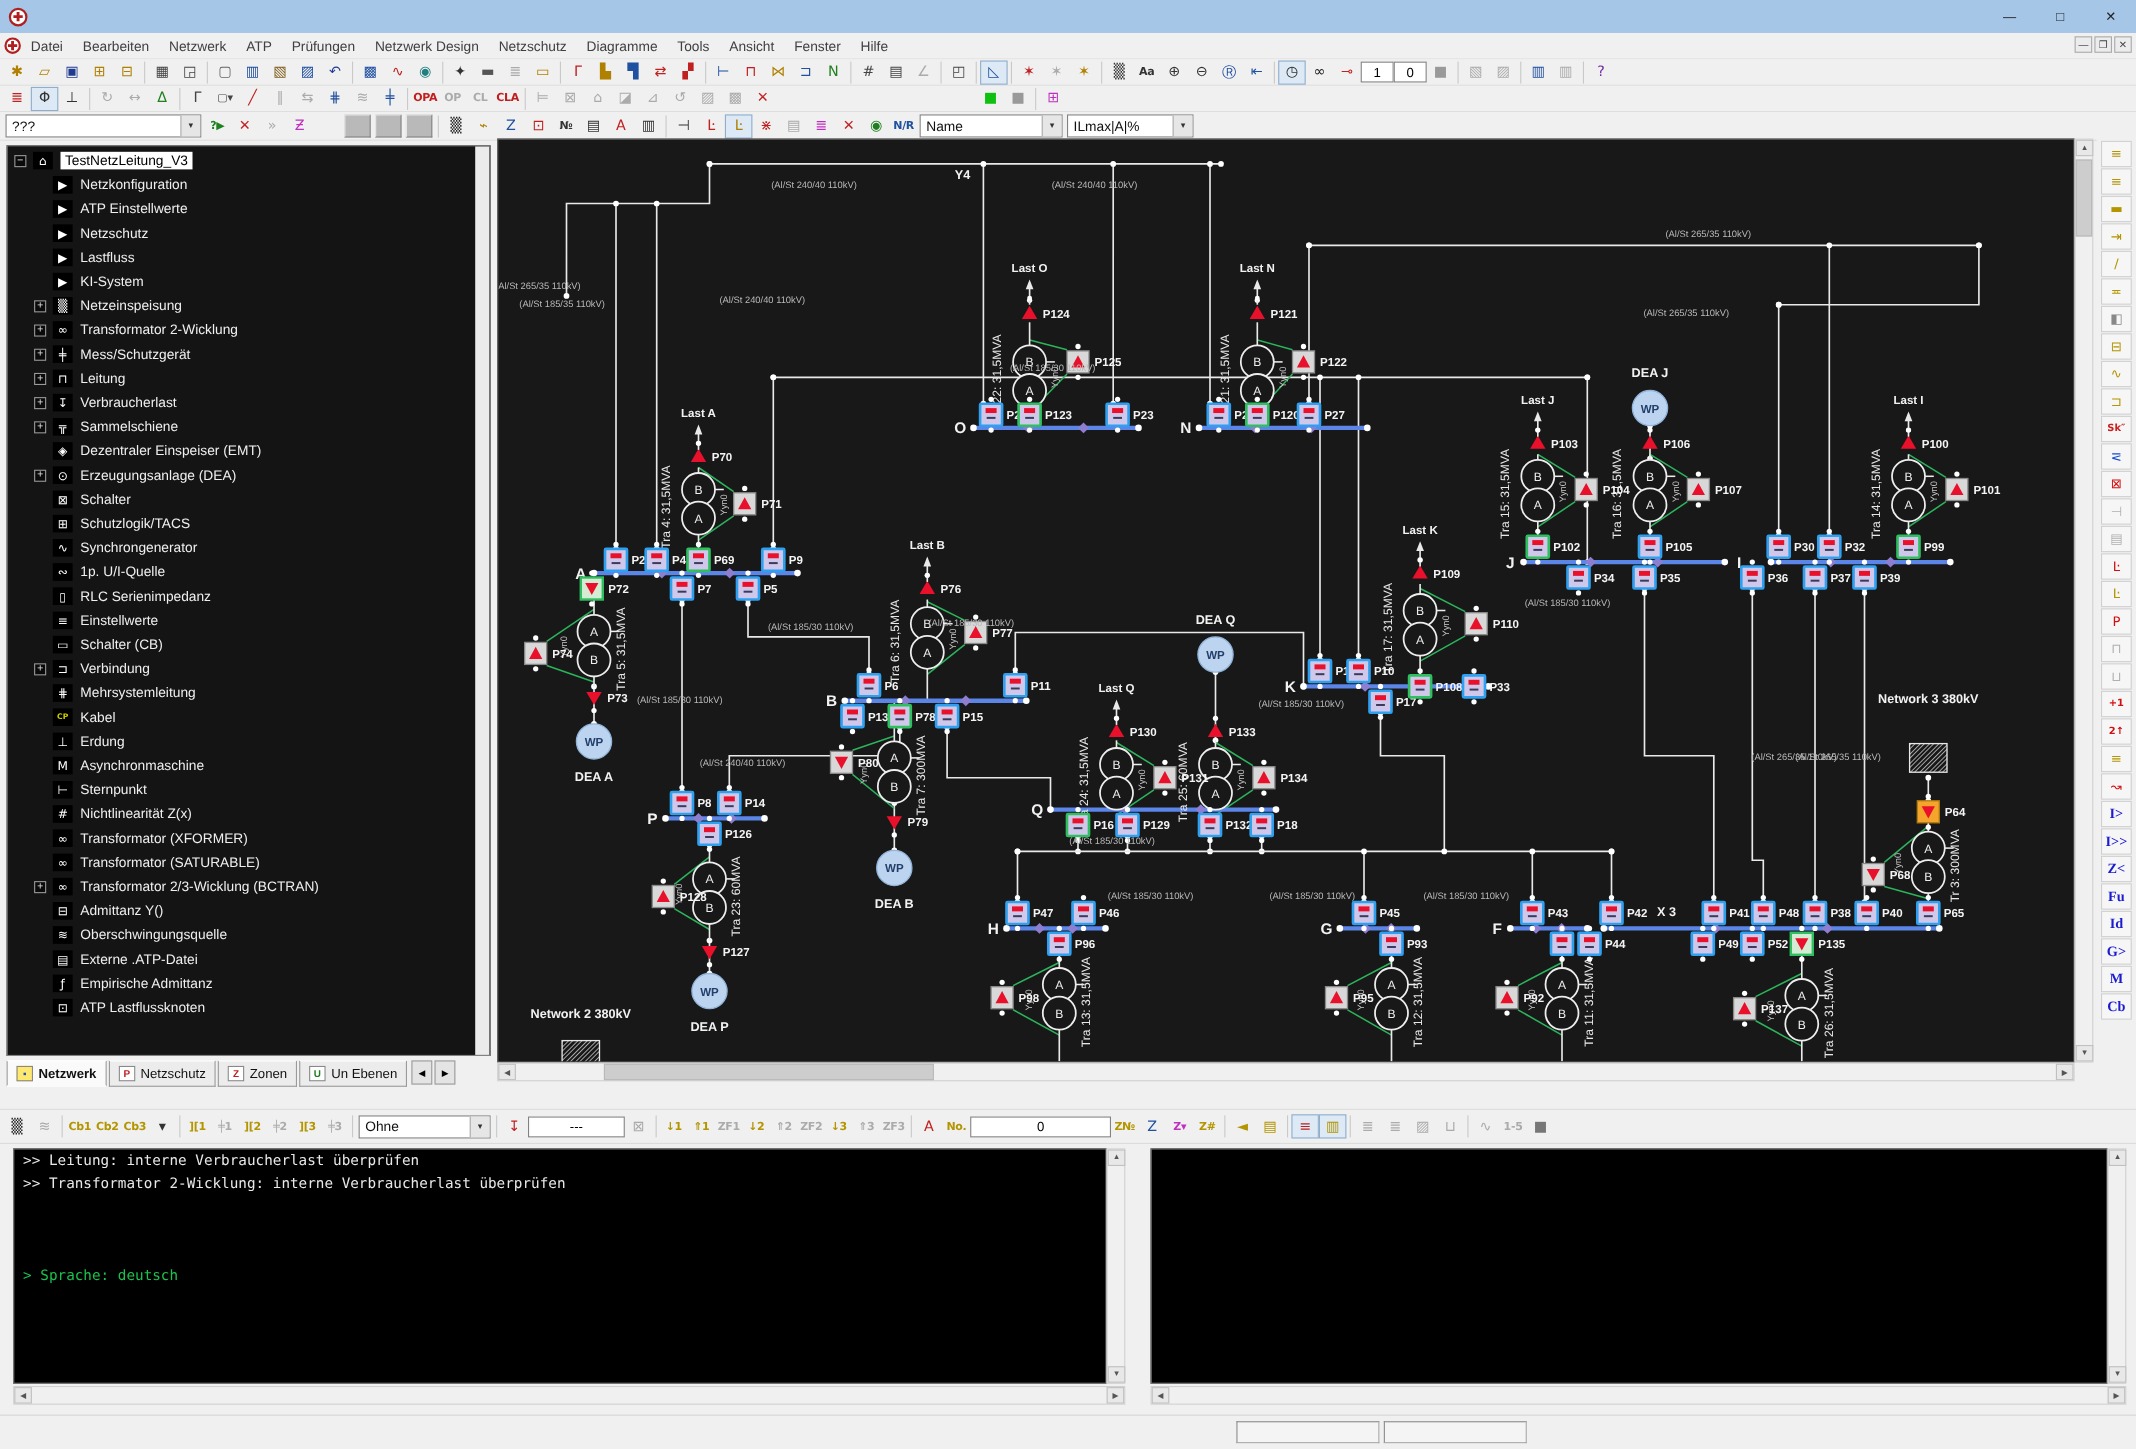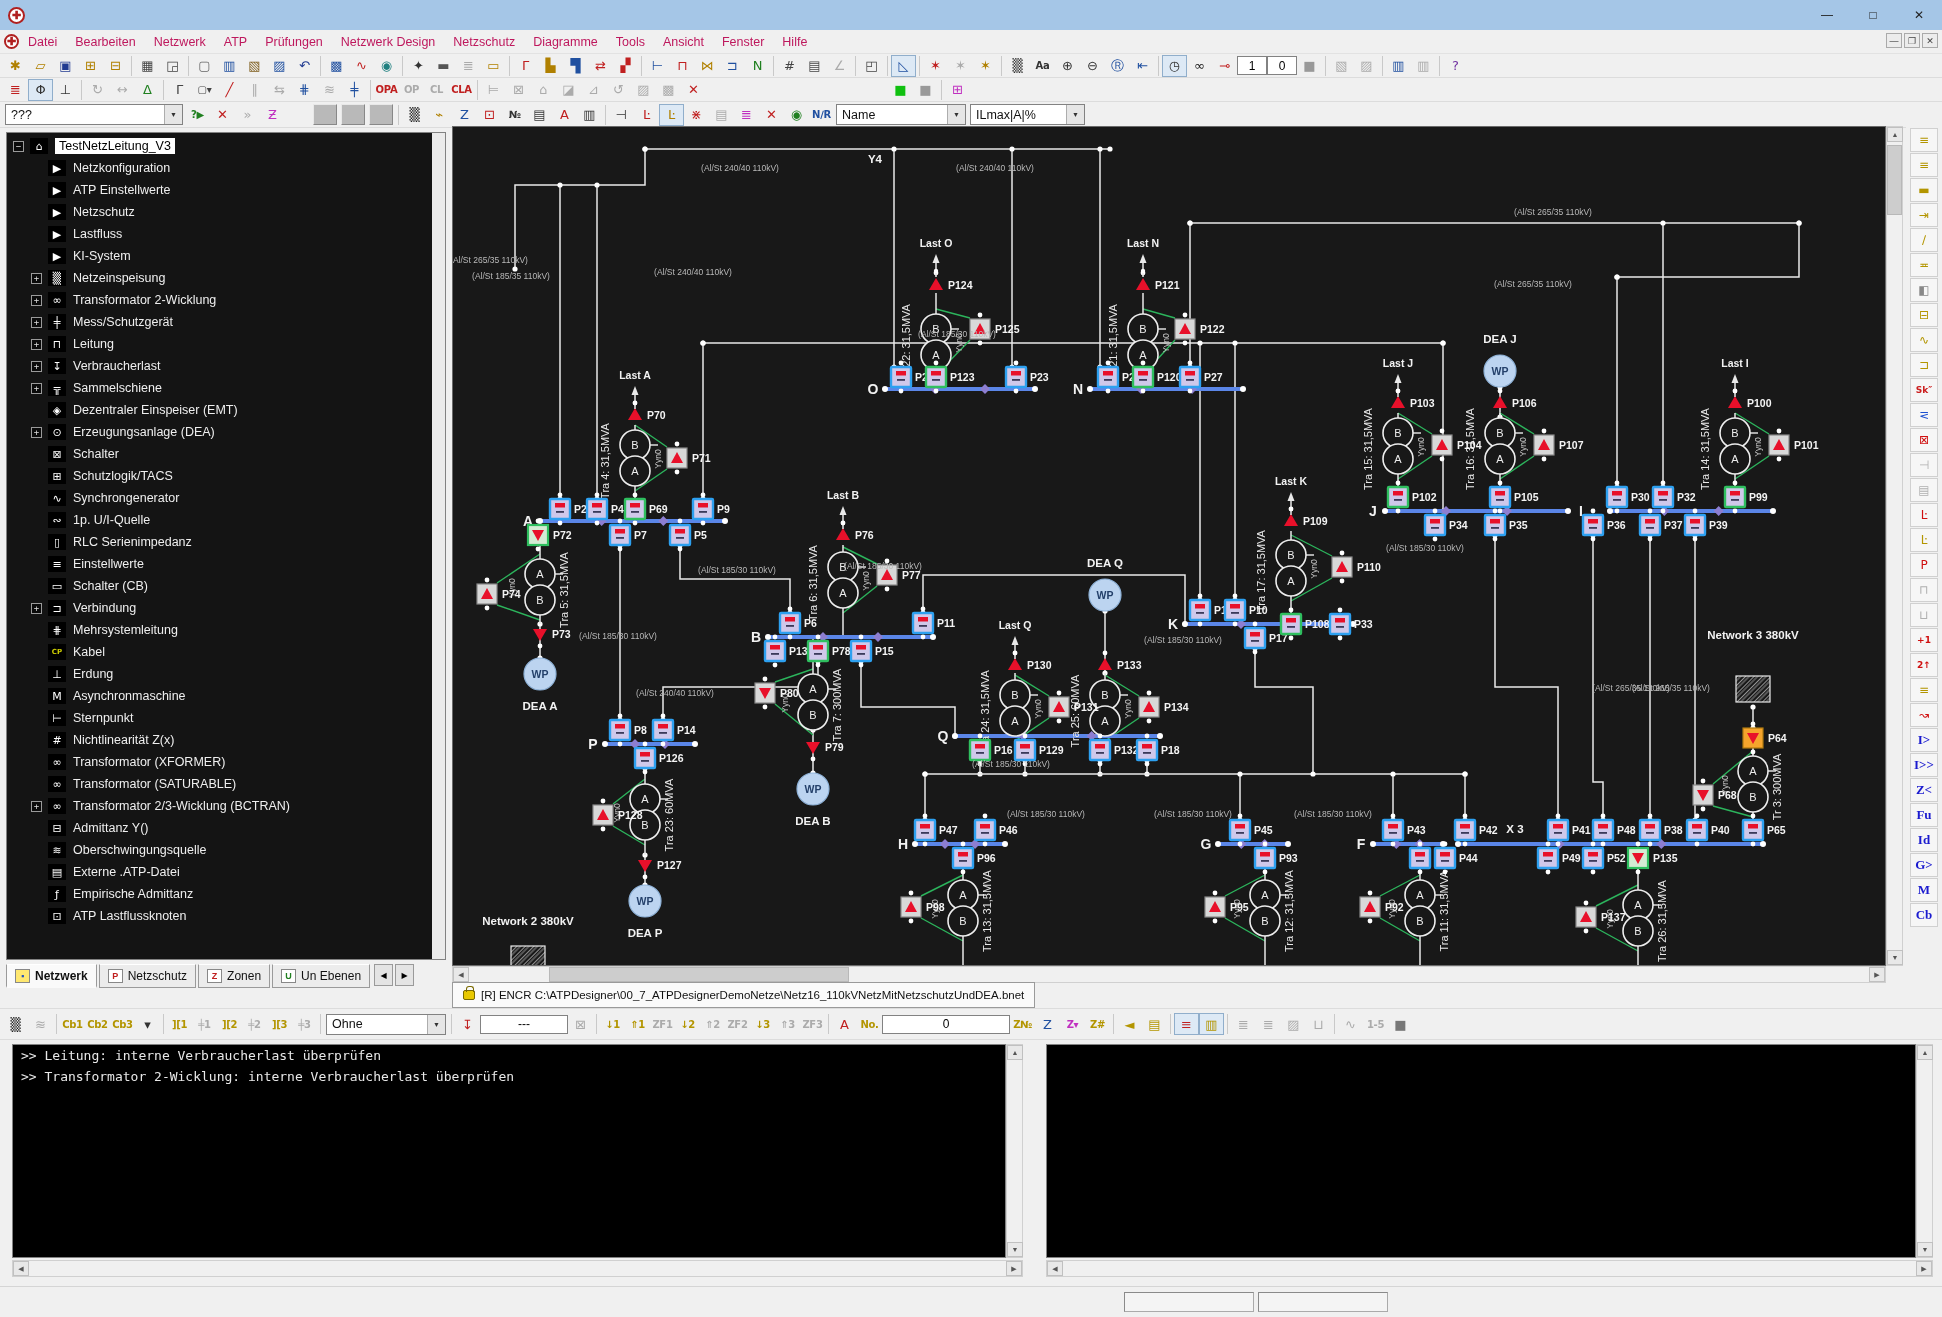--- a/index.html
+++ b/index.html
@@ -11,21 +11,21 @@
     display:flex; align-items:center; padding-left:8px; }
   #titlebar .ttl { font-size:12.5px; color:#111; margin-left:7px; white-space:nowrap; }
   .applogo { width:17px; height:17px; border-radius:50%; background:#fff; border:2px solid #b02020;
     display:inline-flex; align-items:center; justify-content:center; color:#b02020; font-size:11px; font-weight:bold; }
   #wincontrols { position:absolute; right:0; top:0; height:30px; display:flex; }
   #wincontrols div { width:46px; height:30px; display:flex; align-items:center; justify-content:center;
     color:#222; font-size:12px; }
   
   #menubar { position:absolute; left:0; top:30px; width:1942px; height:24px; background:#f0f0f0;
     border-bottom:1px solid #e2e2e2; display:flex; align-items:center; }
-  #menubar .mitem { padding:3px 9px; color:#be185d; font-size:12.5px; }
+  #menubar .mitem { padding:3px 9px; color:#404040; font-size:12.5px; }
   #mdicontrols { position:absolute; right:4px; top:33px; display:flex; gap:2px; }
   #mdicontrols div { width:16px; height:15px; border:1px solid #aaa; background:#ececec; color:#444;
     font-size:9px; display:flex; align-items:center; justify-content:center; }
   
   .tb { position:absolute; left:0; width:1942px; background:#f0f0f0; border-bottom:1px solid #dcdcdc;
     display:flex; align-items:center; padding:0 3px; }
   #tb1 { top:54px; height:24px; } #tb2 { top:78px; height:24px; }
   #tb3 { top:102px; height:26px; } #tb4 { top:1008px; height:32px; border-top:1px solid #dcdcdc; }
   .tbbtn { width:25px; height:22px; border:1px solid transparent; background:transparent;
     display:flex; align-items:center; justify-content:center; font-size:13px; flex:none;
@@ -1940,24 +1940,20 @@
     <button class="rtbtn letter" style="color: rgb(27, 27, 207);">I&gt;&gt;</button>
     <button class="rtbtn letter" style="color: rgb(27, 27, 207);">Z&lt;</button>
     <button class="rtbtn letter" style="color: rgb(27, 27, 207);">Fu</button>
     <button class="rtbtn letter" style="color: rgb(27, 27, 207);">Id</button>
     <button class="rtbtn letter" style="color: rgb(27, 27, 207);">G&gt;</button>
     <button class="rtbtn letter" style="color: rgb(27, 27, 207);">M</button>
     <button class="rtbtn letter" style="color: rgb(27, 27, 207);">Cb</button>
   </div>
 
 <div id="filetabs">
-    <div class="ftab active">
-      <span class="padlock"></span>
-      <span>[R] ENCR C:\ATPDesigner\00_7_ATPDesignerDemoNetze\Netz16_110kVNetzMitNetzschutzUndDEA.bnet</span>
-    </div>
   </div>
 <div id="tb4" class="tb">
     <button class="tbbtn">
       <span style="color: rgb(34, 34, 34);">▒</span>
     </button>
     <button class="tbbtn disabled">
       <span style="color: rgb(171, 171, 171);">≋</span>
     </button>
     <div class="tbsep"></div>
     <button class="tbbtn sm">
@@ -2090,20 +2086,21 @@
       <span style="color: rgb(119, 119, 119);">■</span>
     </button>
   </div>
 
 <div id="console-left" class="console">
     <div class="cline plain">&gt;&gt; Leitung: interne Verbraucherlast überprüfen</div>
     <div class="cline plain">&gt;&gt; Transformator 2-Wicklung: interne Verbraucherlast überprüfen</div>
     <div class="cline plain"></div>
     <div class="cline plain"></div>
     <div class="cline plain"></div>
+    <div class="cline green">&gt; Sprache: deutsch</div>
   </div>
 <div class="vscol" style="left:1006px;">
   <div class="sbtn">▲</div>
   <div class="sbtn abs" style="bottom:0;">▼</div>
 </div>
 <div class="hscol" style="left:12px;width:1011px;">
   <div class="sbtn">◀</div>
   <div style="flex:1"></div>
   <div class="sbtn">▶</div>
 </div>

